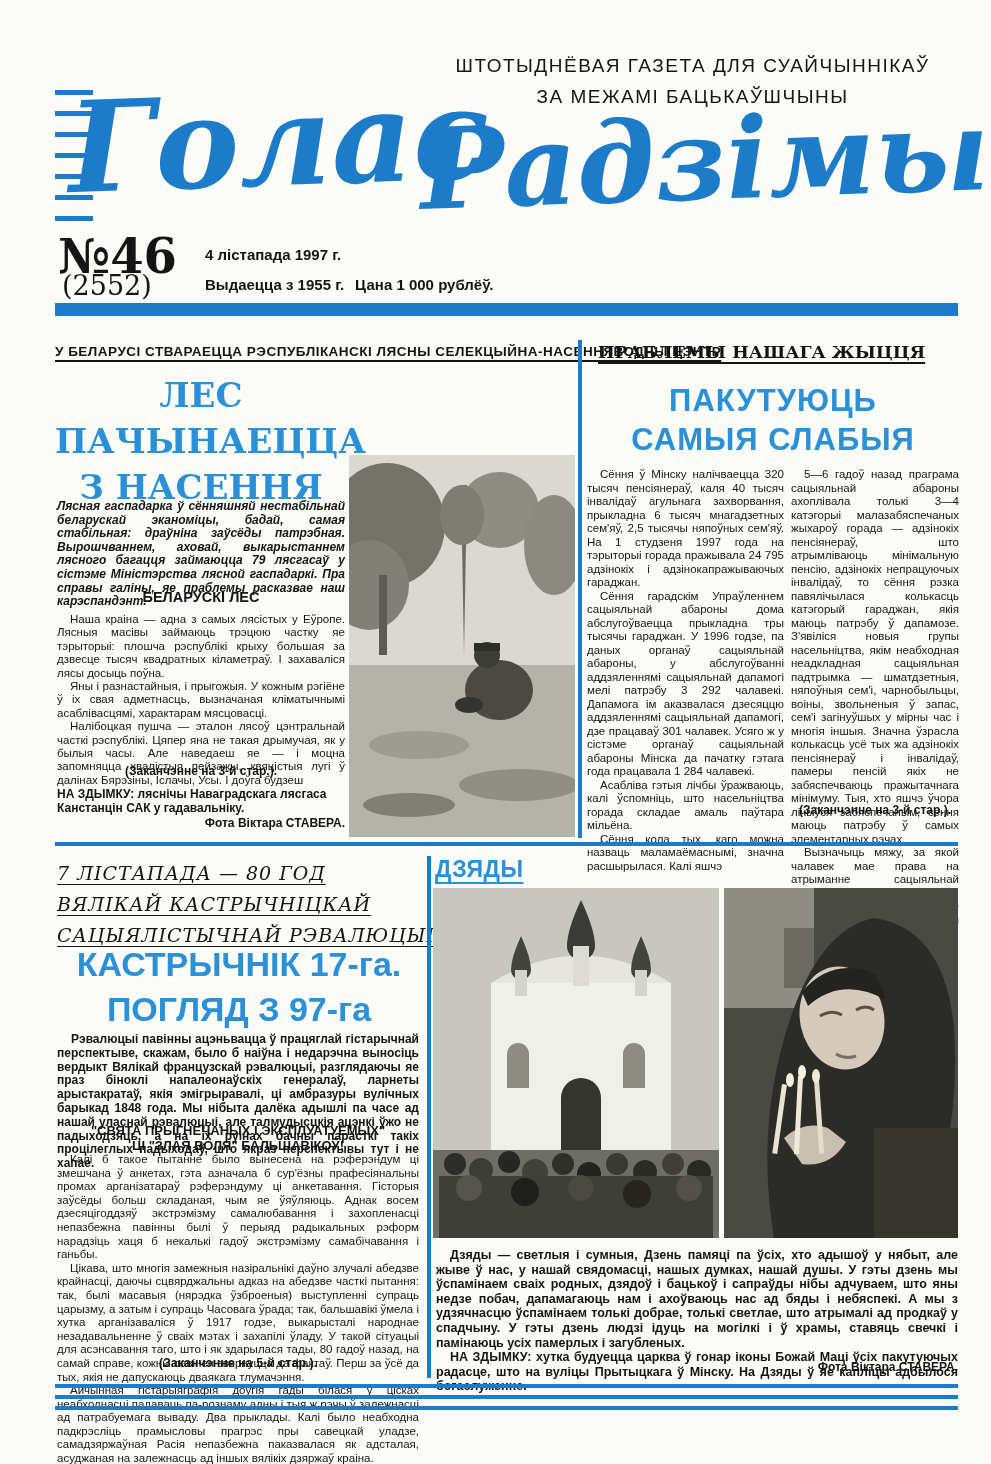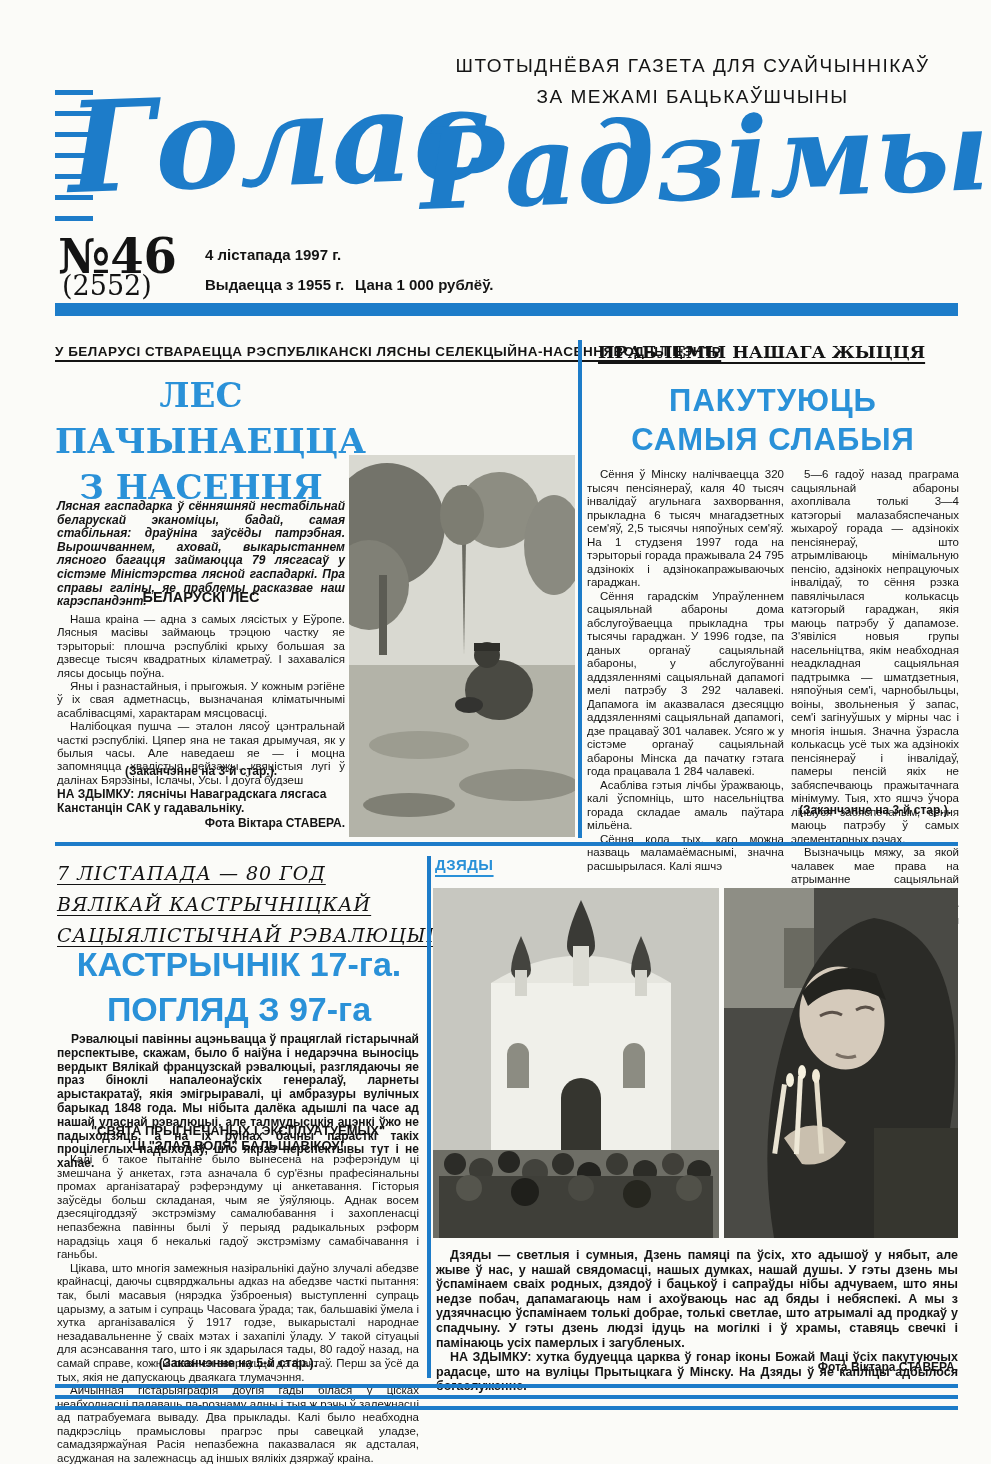--- a/index.html
+++ b/index.html
@@ -86,21 +86,21 @@
   .o-lede{position:absolute;left:57px;top:1033px;width:362px;font-weight:bold;
     font-size:12px;line-height:13.8px;}
   .o-lede p{text-indent:14px;text-align:justify;}
   .o-subhead{position:absolute;left:57px;top:1123px;width:362px;text-align:center;
     font-weight:bold;font-size:13px;line-height:15px;}
   .o-body{position:absolute;left:57px;top:1153px;width:362px;font-size:11.5px;line-height:13.6px;}
   .o-cont{position:absolute;left:57px;top:1356px;width:362px;font-size:12.5px;}
 
   
   .d-label{position:absolute;left:435px;top:856px;color:var(--hl-blue);font-weight:bold;
-    font-size:15px;letter-spacing:.5px;text-decoration:underline;
+    font-size:23px;letter-spacing:.5px;text-decoration:underline;
     text-underline-offset:5px;text-decoration-thickness:2px;}
   .ph-church{left:433px;top:888px;width:286px;height:350px;}
   .ph-woman{left:724px;top:888px;width:234px;height:350px;}
   .d-caption{position:absolute;left:436px;top:1248px;width:522px;font-weight:bold;
     font-size:12.5px;line-height:14.6px;}
   .d-caption p{text-indent:14px;text-align:justify;}
   .d-credit{position:absolute;left:436px;top:1360px;width:522px;text-align:right;
     font-weight:bold;font-size:12px;}
 </style>
 </head>

